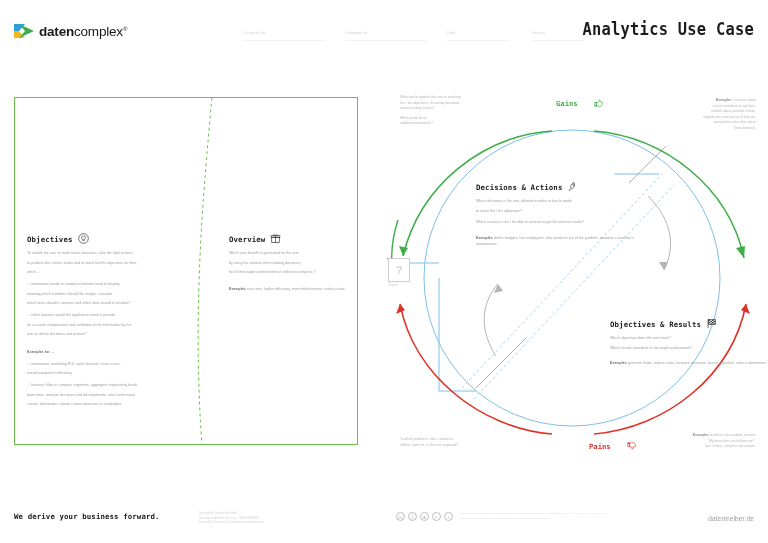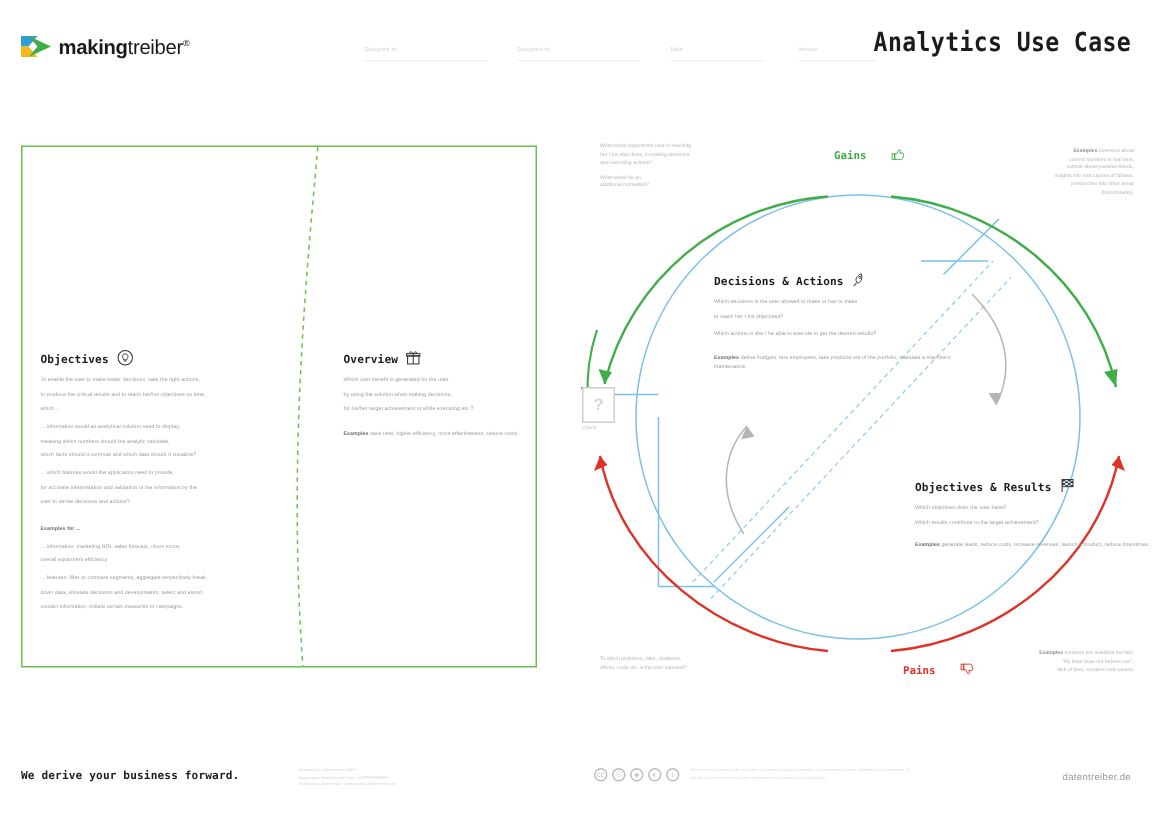--- a/index.html
+++ b/index.html
@@ -58,21 +58,21 @@
   .micro { position:absolute; font-size:3.4px; line-height:1.65; color:#b4b4b4; }
   .micro b { color:#8f8f8f; font-weight:bold; }
   .micro.r { text-align:right; }
 
   
   .ring-lab {
     position:absolute; display:flex; align-items:center; gap:16px;
     font-size:7.2px; font-weight:bold; font-family:"DejaVu Sans Mono", monospace;
   }
   .ring-lab.gains { color:#3fae49; left:556px; top:98px; }
-  .ring-lab.pains { color:#e03127; left:566px; top:441px;padding-left:36px; }
+  .ring-lab.pains { color:#e03127; left:553px; top:441px;padding-left:36px; }
 
   
   .q-box {
     position:absolute; left:388px; top:258px; width:22px; height:24px;
     border:1px solid #cfcfcf; background:#fff;
     display:flex; align-items:center; justify-content:center;
     color:#d5d5d5; font-size:11px; font-weight:bold;
   }
   .q-cap { position:absolute; left:388px; top:283px; font-size:3.4px; color:#c2c2c2; }
 
@@ -109,21 +109,21 @@
 <div id="canvas">
 
   <div class="logo-wrap">
     <span class="logo-mark">
       <svg width="20" height="18" viewBox="0 0 20 18">
         <polygon points="0,2 11,2 5,9 0,9" fill="#2e9fd6"></polygon>
         <polygon points="0,9 5,9 11,16 0,16" fill="#f5b71d"></polygon>
         <polygon points="5,2 20,9 5,16 11,9" fill="#3fae49"></polygon>
       </svg>
     </span>
-    <span class="logo-text"><b>making</b><span class="lt">treiber</span><sup>®</sup></span>
+    <span class="logo-text"><b>daten</b><span class="lt">complex</span><sup>®</sup></span>
   </div>
 
   <div class="hdr-field" style="left:243px">Designed for</div>
   <div class="hdr-rule" style="left:243px; width:82px"></div>
   <div class="hdr-field" style="left:345px">Designed by</div>
   <div class="hdr-rule" style="left:345px; width:82px"></div>
   <div class="hdr-field" style="left:447px">Date</div>
   <div class="hdr-rule" style="left:447px; width:62px"></div>
   <div class="hdr-field" style="left:532px">Version</div>
   <div class="hdr-rule" style="left:532px; width:52px"></div>

